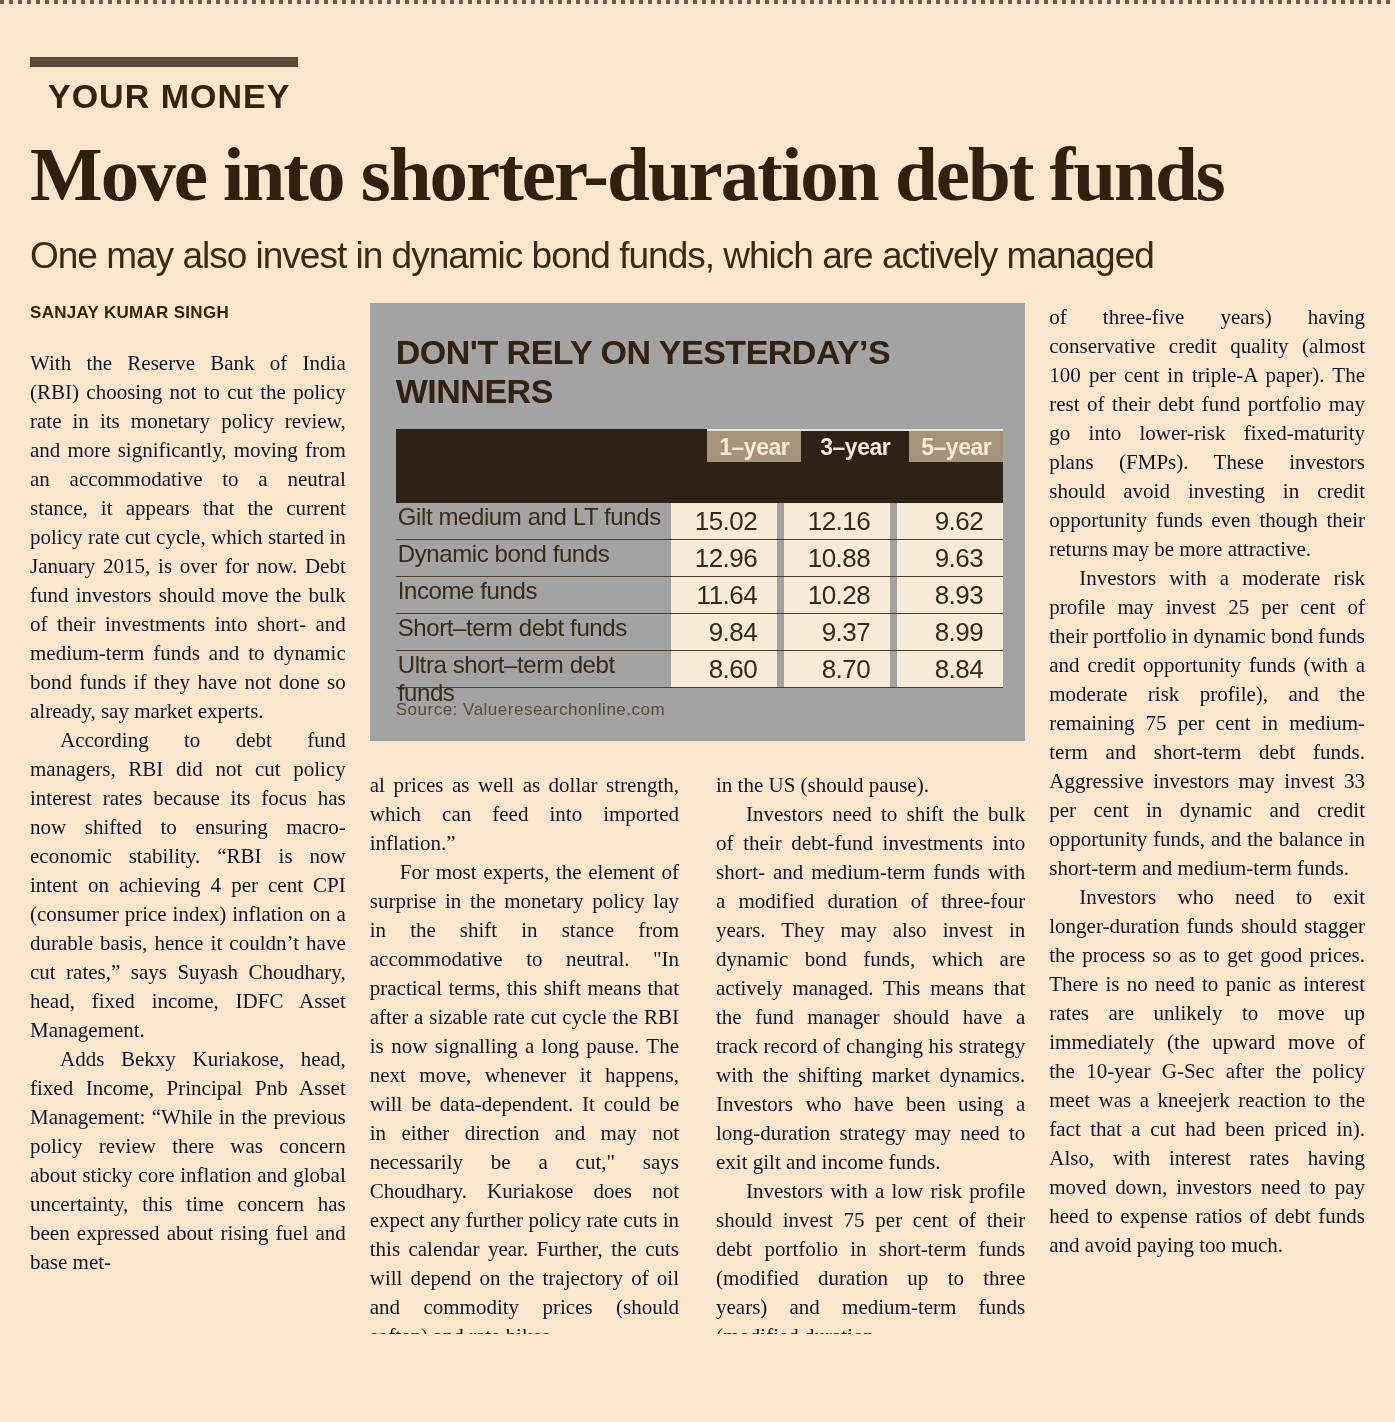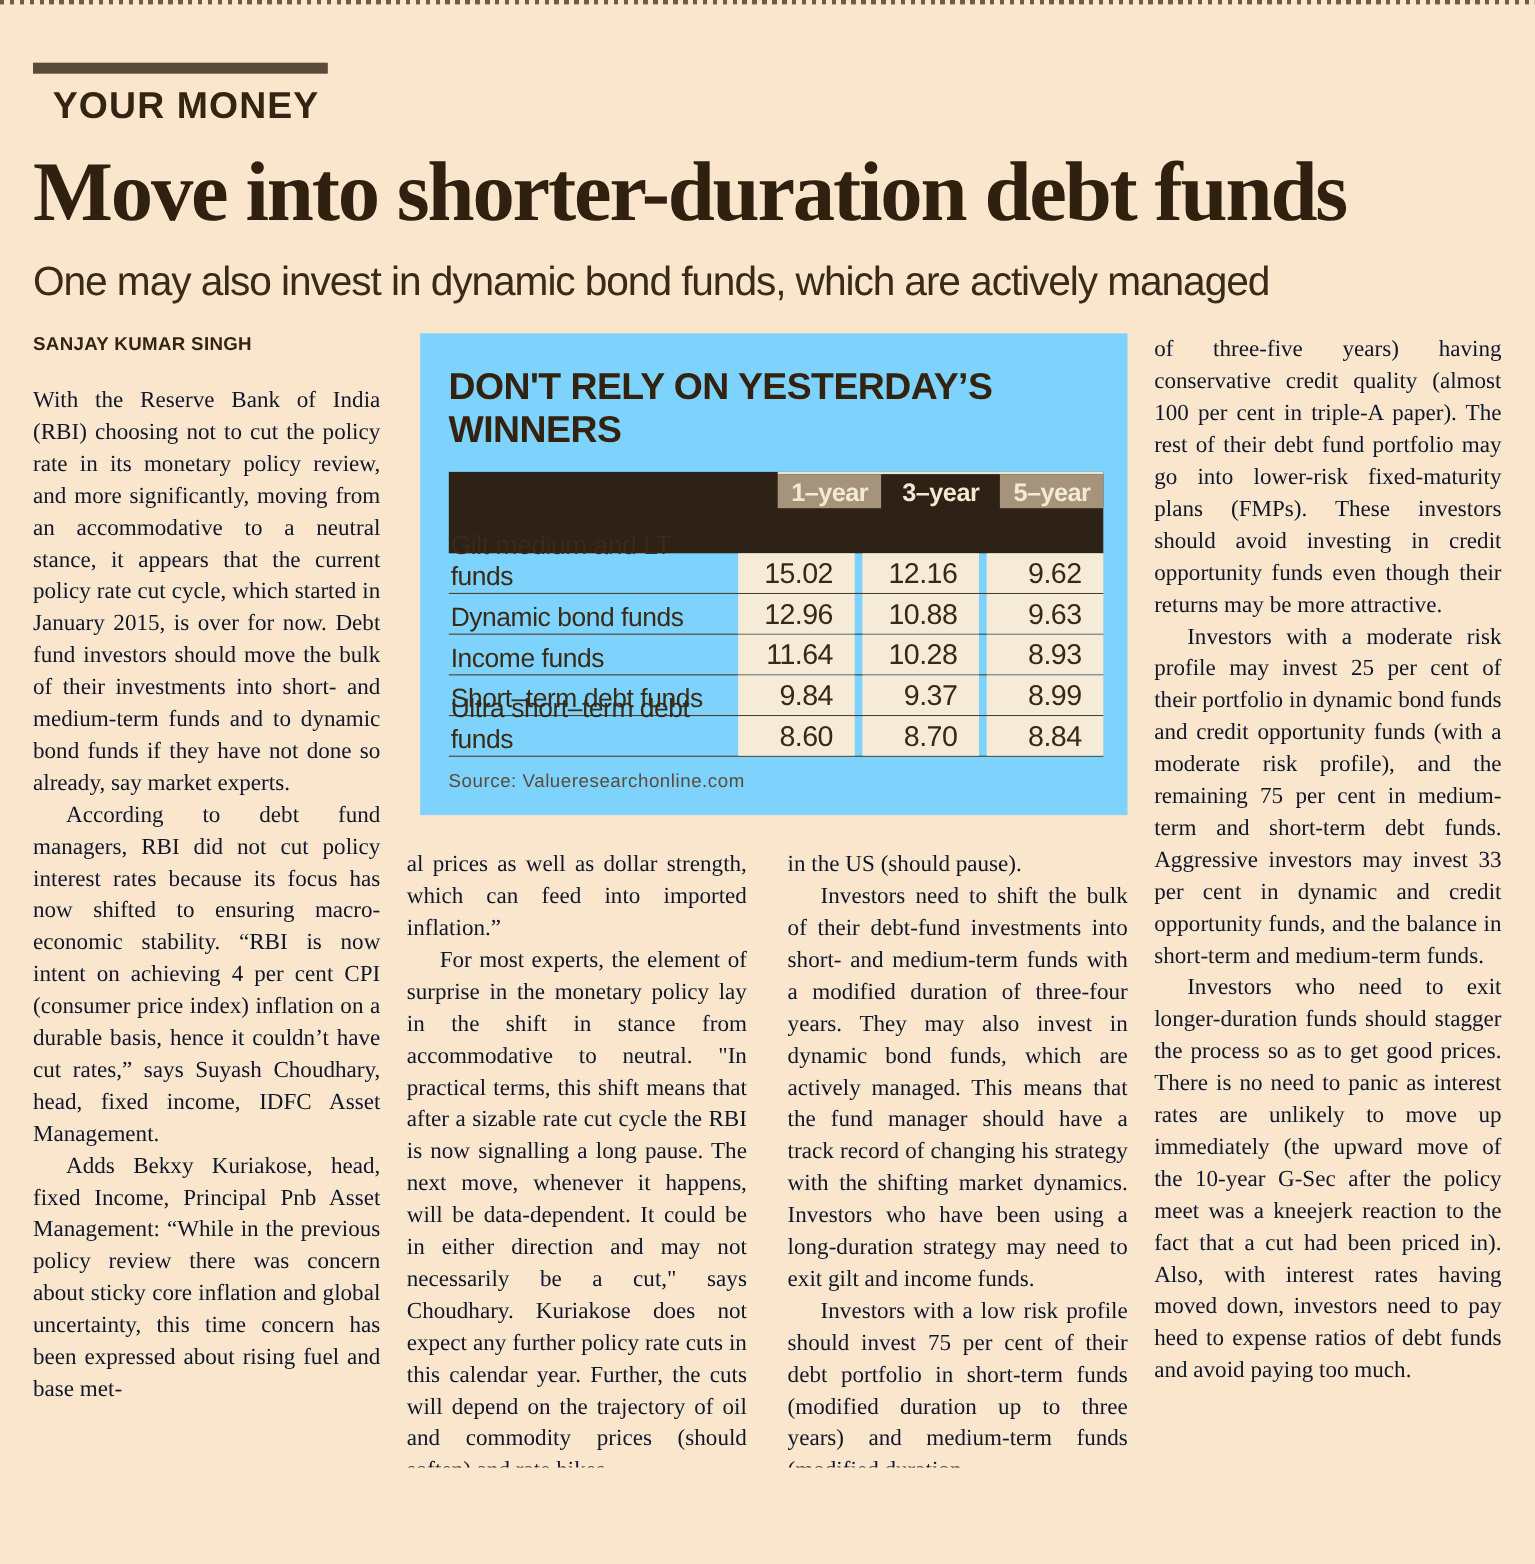--- a/index.html
+++ b/index.html
@@ -79,25 +79,24 @@
   .col1 p:first-of-type { margin-top: 26px; }
   .mid { grid-column: 2 / 4; }
   .mid-text {
     margin-top: 30px;
     display: grid;
     grid-template-columns: 1fr 1fr;
     column-gap: 37px;
   }
   
   .panel {
-    background: #7dd3fc;
+    background: #a3a3a3;
     height: 438px;
     box-sizing: border-box;
     padding: 30px 22px 0 26px;
-    margin-left: 12px;
   }
   .panel-title {
     font-family: "Liberation Sans", sans-serif;
     font-weight: bold;
     font-size: 34px;
     letter-spacing: -0.5px;
     color: #33220f;
   }
   .band {
     margin-top: 18px;
@@ -137,21 +136,21 @@
     font-size: 23px;
     letter-spacing: -0.5px;
     color: #f4e9d3;
     line-height: 32px;
   }
   .subcell + .subcell { margin-left: 7px; }
   .subcell.tan { background: #a5937b; }
   
   .trow {
     display: flex;
-    align-items: flex-end;
+    align-items: flex-start;
     height: 36px;
     border-bottom: 1px solid #4e3e2a;
   }
   .trow .lbl {
     flex: 1;
     font-family: "Liberation Sans", sans-serif;
     font-size: 24px;
     letter-spacing: -0.4px;
     color: #3a2a16;
     padding-left: 2px;

